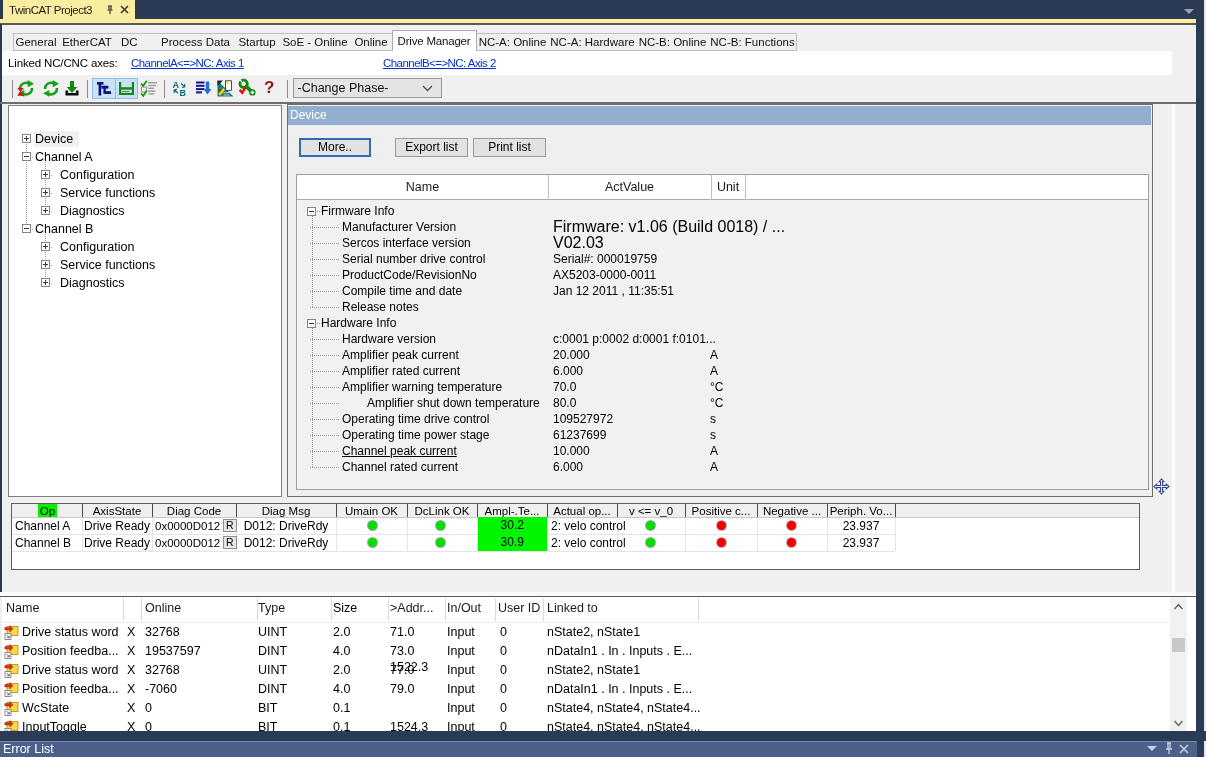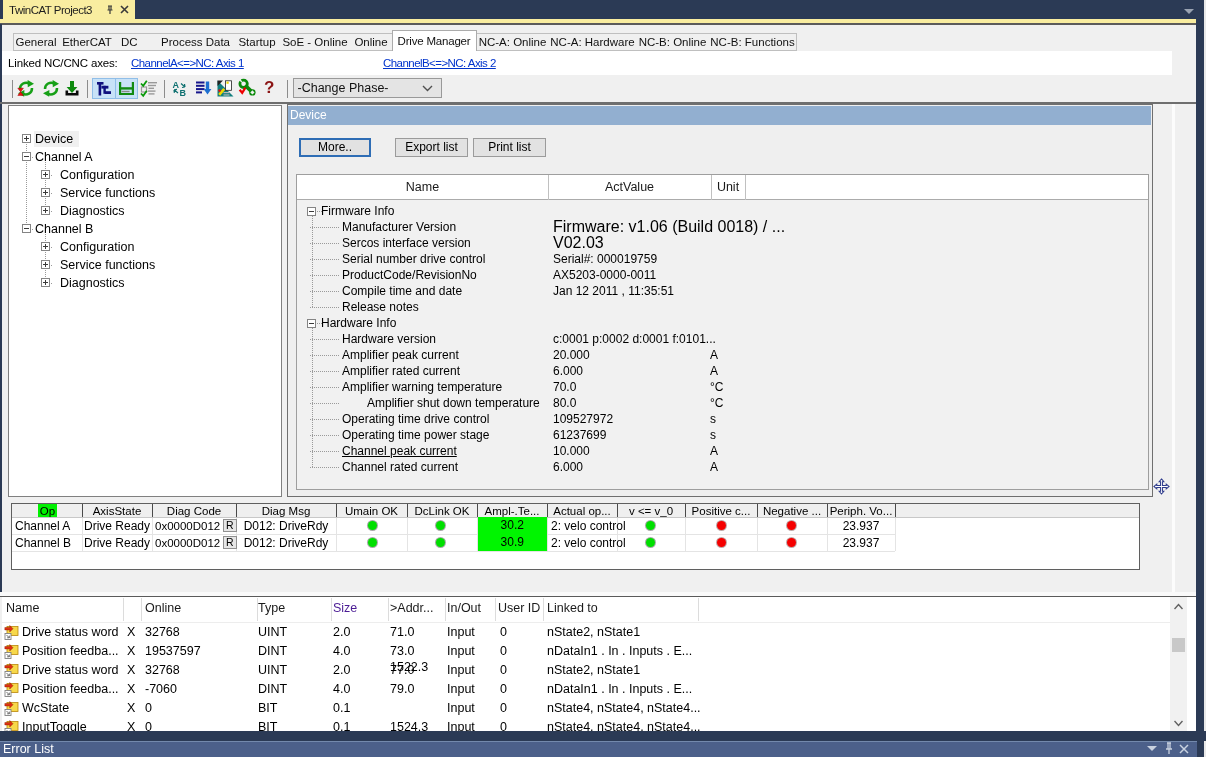--- a/index.html
+++ b/index.html
@@ -389,21 +389,21 @@
   <div class="abs" style="left:256.5px;top:598px;width:1px;height:23px;background:#DCDCDC;"></div>
   <div class="abs" style="left:331px;top:598px;width:1px;height:23px;background:#DCDCDC;"></div>
   <div class="abs" style="left:388px;top:598px;width:1px;height:23px;background:#DCDCDC;"></div>
   <div class="abs" style="left:444.5px;top:598px;width:1px;height:23px;background:#DCDCDC;"></div>
   <div class="abs" style="left:495px;top:598px;width:1px;height:23px;background:#DCDCDC;"></div>
   <div class="abs" style="left:543px;top:598px;width:1px;height:23px;background:#DCDCDC;"></div>
   <div class="abs" style="left:698px;top:598px;width:1px;height:23px;background:#DCDCDC;"></div>
   <div class="abs" style="left:6px;top:601px;font-size:12.5px;color:#1A1A1A;white-space:nowrap;">Name</div>
   <div class="abs" style="left:145px;top:601px;font-size:12.5px;color:#1A1A1A;white-space:nowrap;">Online</div>
   <div class="abs" style="left:258px;top:601px;font-size:12.5px;color:#1A1A1A;white-space:nowrap;">Type</div>
-  <div class="abs" style="left:333px;top:601px;font-size:12.5px;color:#4c1d95;white-space:nowrap;">Size</div>
+  <div class="abs" style="left:333px;top:601px;font-size:12.5px;color:#000000;white-space:nowrap;">Size</div>
   <div class="abs" style="left:390px;top:601px;font-size:12.5px;color:#1A1A1A;white-space:nowrap;">&gt;Addr...</div>
   <div class="abs" style="left:447px;top:601px;font-size:12.5px;color:#1A1A1A;white-space:nowrap;">In/Out</div>
   <div class="abs" style="left:498px;top:601px;font-size:12.5px;color:#1A1A1A;white-space:nowrap;">User ID</div>
   <div class="abs" style="left:547px;top:601px;font-size:12.5px;color:#1A1A1A;white-space:nowrap;">Linked to</div>
   <div class="abs" style="left:1.5px;top:621.5px;width:1168px;height:1px;background:#EDEDED;"></div>
   <svg class="abs" style="left:4px;top:624.5px;" width="15" height="15" viewBox="0 0 15 15">
  <rect x="3" y="1.5" width="11" height="9" fill="#F7D84A" stroke="#B8860B" stroke-width="0.8"></rect>
  <path d="M1,4.5 h6 v-2.5 l4,4 -4,4 v-2.5 h-6 z" fill="#E03010" stroke="#801800" stroke-width="0.5" transform="translate(0,-1.2) scale(0.82)"></path>
  <rect x="1" y="8.5" width="6" height="6" fill="#FFFFFF" stroke="#808080" stroke-width="0.9"></rect>
  <path d="M2.5,10 l2.8,2.8 M5.3,12.8 v-2.2 M5.3,12.8 h-2.2" stroke="#606060" stroke-width="0.9" fill="none"></path>

